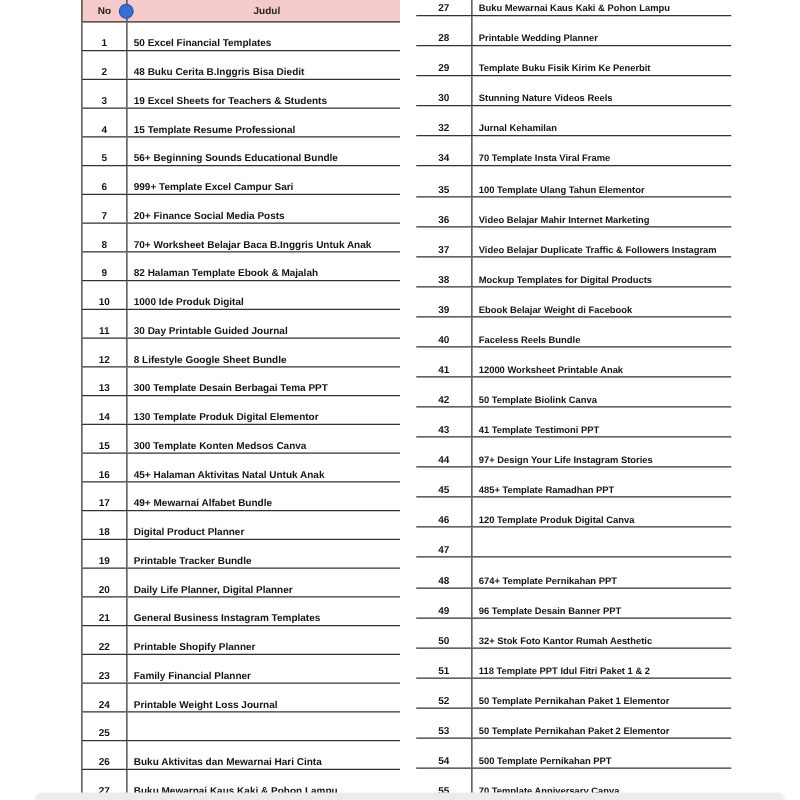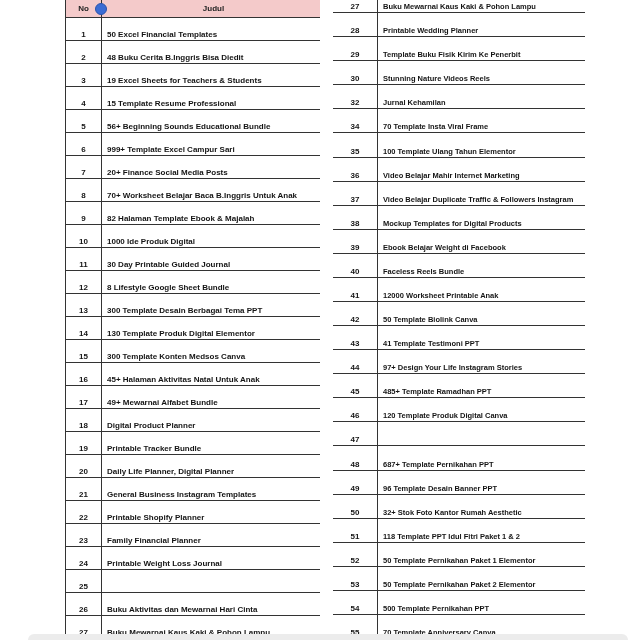--- a/index.html
+++ b/index.html
@@ -339,21 +339,21 @@
           <div class="cell no">46</div>
           <div class="cell title">120 Template Produk Digital Canva</div>
         </div>
 
         <div class="row">
           <div class="cell no">47</div>
         </div>
 
         <div class="row">
           <div class="cell no">48</div>
-          <div class="cell title">687+ Template Pernikahan PPT</div>
+          <div class="cell title">674+ Template Pernikahan PPT</div>
         </div>
 
         <div class="row">
           <div class="cell no">49</div>
           <div class="cell title">96 Template Desain Banner PPT</div>
         </div>
 
         <div class="row">
           <div class="cell no">50</div>
           <div class="cell title">32+ Stok Foto Kantor Rumah Aesthetic</div>

